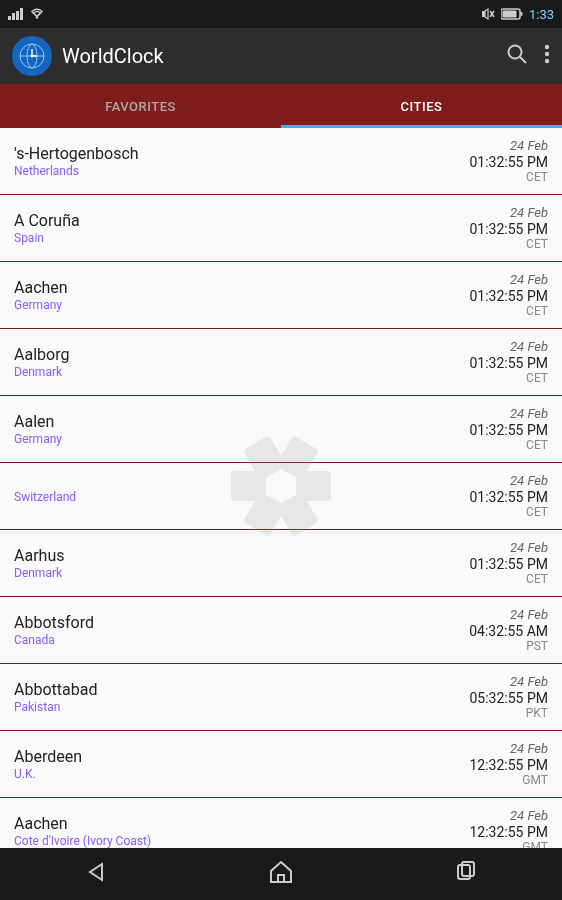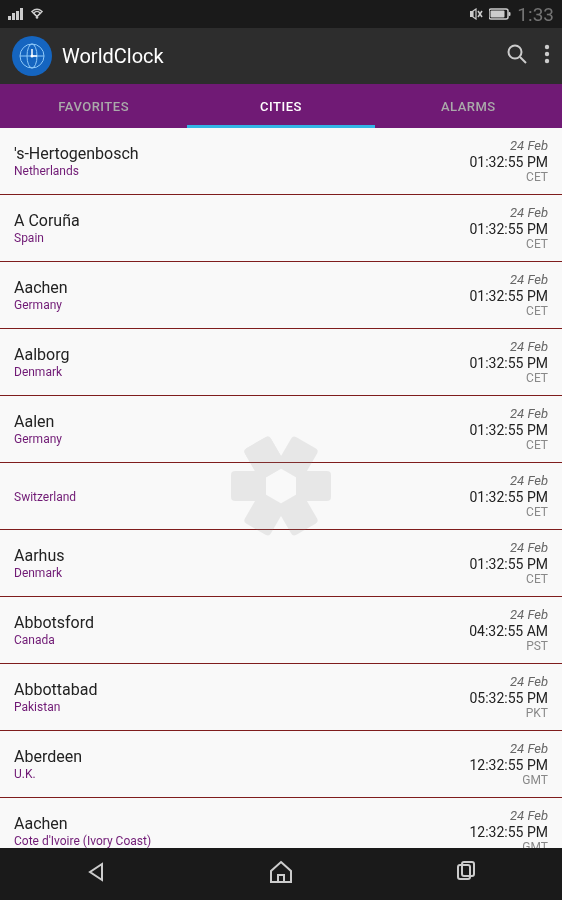--- a/index.html
+++ b/index.html
@@ -68,21 +68,21 @@
       align-items: center;
     }
     .action-icon {
       color: #ccc;
       font-size: 20px;
       cursor: pointer;
     }
 
     
     .tab-bar {
-      background: #701a75;
+      background: #7f1d1d;
       display: flex;
       flex-shrink: 0;
     }
     .tab {
       flex: 1;
       height: 44px;
       display: flex;
       align-items: center;
       justify-content: center;
       color: #aaa;
@@ -139,21 +139,21 @@
     .city-info {
       flex: 1;
     }
     .city-name {
       font-size: 16px;
       font-weight: 400;
       color: #222;
     }
     .city-country {
       font-size: 12px;
-      color: #701a75;
+      color: #8b5cf6;
       margin-top: 1px;
     }
     .city-time {
       text-align: right;
     }
     .city-date {
       font-size: 13px;
       color: #666;
       display: block;
       font-style: italic;
@@ -210,21 +210,21 @@
       <polygon points="4,3 7,1 7,11 4,9" fill="none" stroke="#ccc" stroke-width="1.2"></polygon>
       <rect x="1" y="3" width="3" height="6" fill="#ccc"></rect>
       <line x1="9" y1="3" x2="13" y2="9" stroke="#ccc" stroke-width="1.5"></line>
       <line x1="9" y1="9" x2="13" y2="3" stroke="#ccc" stroke-width="1.5"></line>
     </svg>
     <svg width="22" height="12" viewBox="0 0 22 12">
       <rect x="0" y="1" width="19" height="10" rx="2" fill="none" stroke="#ccc" stroke-width="1.5"></rect>
       <rect x="1.5" y="2.5" width="14" height="7" rx="1" fill="#ccc"></rect>
       <rect x="19.5" y="4" width="2" height="4" rx="1" fill="#ccc"></rect>
     </svg>
-    <span style="color:#737373;font-size:19px;">1:33</span>
+    <span style="color:#7dd3fc;font-size:13px;">1:33</span>
   </div>
 </div>
 
 <div class="app-bar">
   <div class="app-logo">
     <svg width="28" height="28" viewBox="0 0 28 28">
       <circle cx="14" cy="14" r="12" fill="#1565c0" stroke="#90caf9" stroke-width="1"></circle>
       <ellipse cx="14" cy="14" rx="5" ry="12" fill="none" stroke="#90caf9" stroke-width="1"></ellipse>
       <line x1="2" y1="14" x2="26" y2="14" stroke="#90caf9" stroke-width="1"></line>
       <line x1="14" y1="14" x2="14" y2="7" stroke="white" stroke-width="1.5"></line>
@@ -250,23 +250,20 @@
   </div>
 </div>
 
 <div class="tab-bar">
   <div class="tab">
     <span>FAVORITES</span>
   </div>
   <div class="tab active">
     <span>CITIES</span>
   </div>
-  <div class="tab">
-    <span>ALARMS</span>
-  </div>
 </div>
 
 <div class="city-list">
 
   <div class="loading-overlay">
     <svg class="loading-spinner" viewBox="0 0 180 180">
 
       <g transform="translate(90,90)">
         <rect x="-15" y="-50" width="30" height="35" rx="4" fill="#888" transform="rotate(-30)"></rect>
         <rect x="-15" y="-50" width="30" height="35" rx="4" fill="#888" transform="rotate(30)"></rect>

